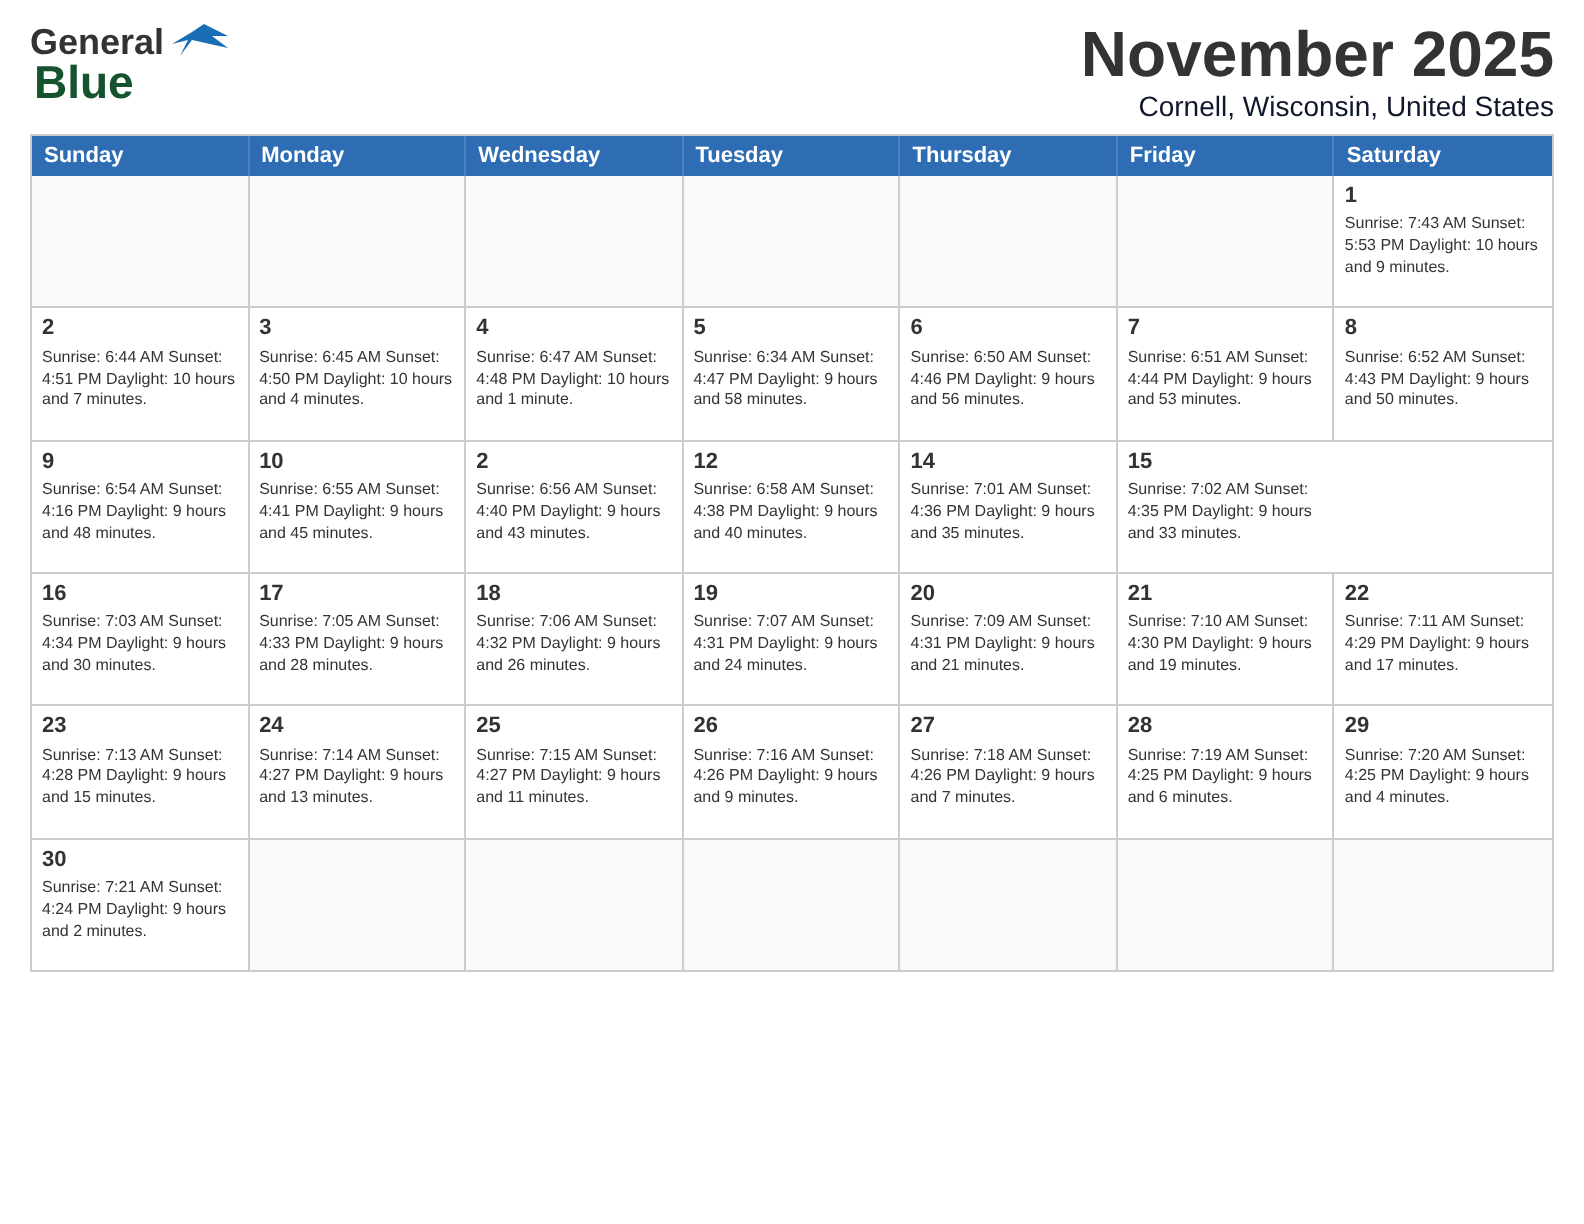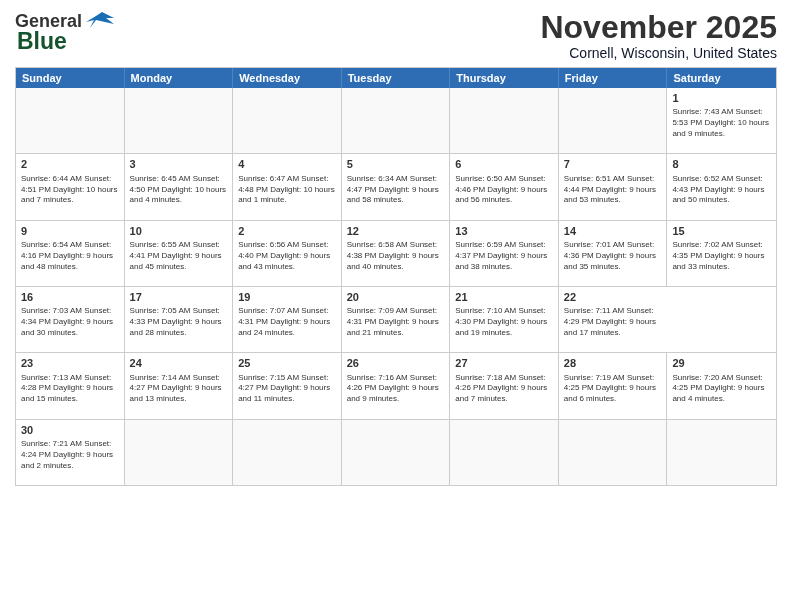--- a/index.html
+++ b/index.html
@@ -206,26 +206,20 @@
 Sunset: 4:40 PM
 Daylight: 9 hours and 43 minutes.</div>
           </div>
           <div class="cal-cell">
             <span class="day-number">12</span>
             <div class="cell-info">Sunrise: 6:58 AM
 Sunset: 4:38 PM
 Daylight: 9 hours and 40 minutes.</div>
           </div>
           <div class="cal-cell">
-            <span class="day-number">13</span>
-            <div class="cell-info">Sunrise: 6:59 AM
-Sunset: 4:37 PM
-Daylight: 9 hours and 38 minutes.</div>
-          </div>
-          <div class="cal-cell">
             <span class="day-number">14</span>
             <div class="cell-info">Sunrise: 7:01 AM
 Sunset: 4:36 PM
 Daylight: 9 hours and 35 minutes.</div>
           </div>
           <div class="cal-cell">
             <span class="day-number">15</span>
             <div class="cell-info">Sunrise: 7:02 AM
 Sunset: 4:35 PM
 Daylight: 9 hours and 33 minutes.</div>
@@ -236,20 +230,26 @@
             <span class="day-number">16</span>
             <div class="cell-info">Sunrise: 7:03 AM
 Sunset: 4:34 PM
 Daylight: 9 hours and 30 minutes.</div>
           </div>
           <div class="cal-cell">
             <span class="day-number">17</span>
             <div class="cell-info">Sunrise: 7:05 AM
 Sunset: 4:33 PM
 Daylight: 9 hours and 28 minutes.</div>
+          </div>
+          <div class="cal-cell">
+            <span class="day-number">18</span>
+            <div class="cell-info">Sunrise: 7:06 AM
+Sunset: 4:32 PM
+Daylight: 9 hours and 26 minutes.</div>
           </div>
           <div class="cal-cell">
             <span class="day-number">19</span>
             <div class="cell-info">Sunrise: 7:07 AM
 Sunset: 4:31 PM
 Daylight: 9 hours and 24 minutes.</div>
           </div>
           <div class="cal-cell">
             <span class="day-number">20</span>
             <div class="cell-info">Sunrise: 7:09 AM

